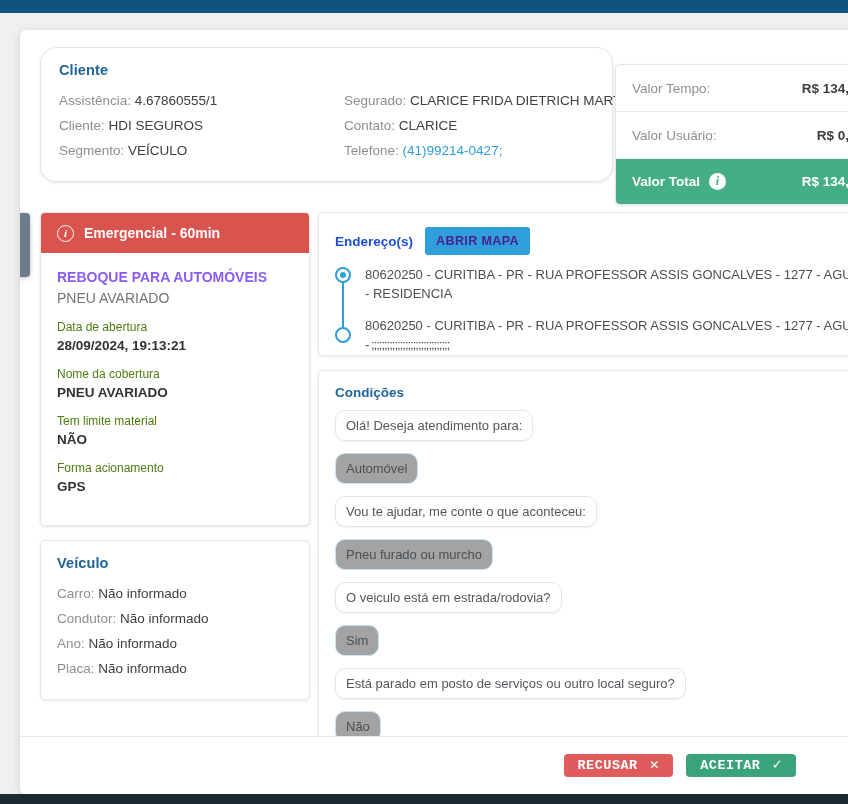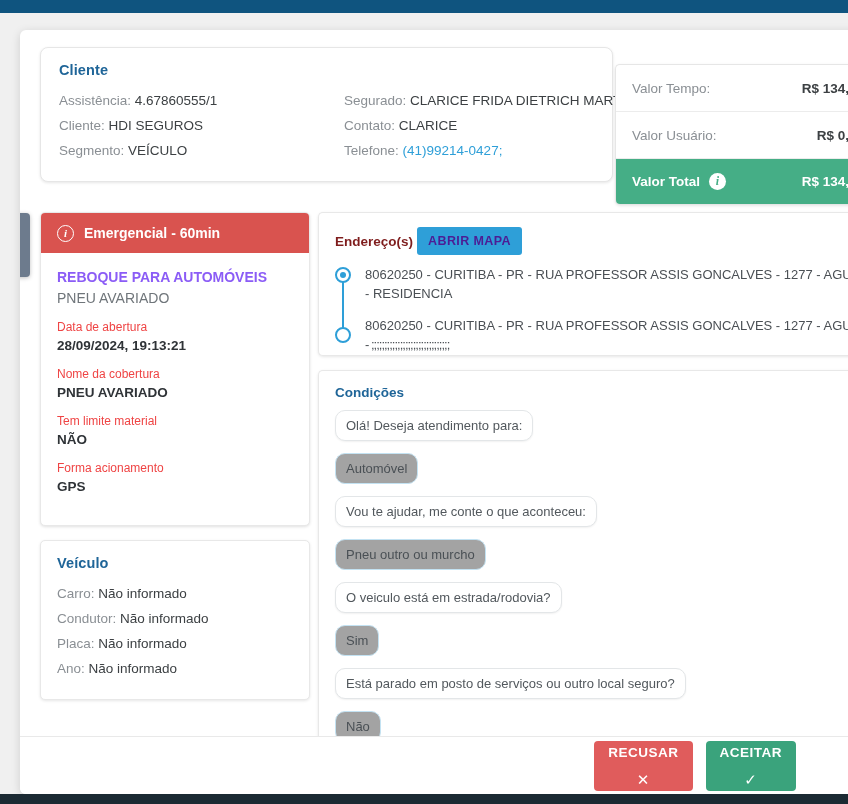--- a/index.html
+++ b/index.html
@@ -45,21 +45,21 @@
   }
 
   
   .top-region {
     position: absolute; left: 0; top: 17px; width: 848px; height: 150px;
   }
   .client-card {
     position: absolute; left: 20px; top: 0; width: 573px; height: 135px;
     background: #fff;
     border: 1px solid #e6e6e6;
-    border-radius: 8px;
+    border-radius: 16px;
     box-shadow: 0 1px 3px rgba(0,0,0,.10);
     padding: 14px 18px;
   }
   .card-title {
     color: #1f6598; font-size: 14.5px; font-weight: bold;
     margin-bottom: 10px; letter-spacing: .1px;
   }
   .kv-cols { display: flex; }
   .kv-col { flex: 0 0 285px; }
   .kv-col.wide { flex: 1 1 auto; }
@@ -124,21 +124,21 @@
     margin-right: 10px;
   }
   .emerg-body { padding: 14px 16px 18px 16px; }
   .svc-title {
     color: #8b5cf6; font-size: 14px; font-weight: bold; line-height: 20px;
   }
   .svc-sub {
     color: #6f757a; font-size: 14px; line-height: 22px; margin-bottom: 10px;
   }
   .fld { margin-bottom: 11px; }
-  .fld-lbl { color: #ef4444; font-size: 12px; line-height: 17px; }
+  .fld-lbl { color: #4d7c0f; font-size: 12px; line-height: 17px; }
   .fld-val { color: #2f3337; font-size: 13.5px; font-weight: bold; line-height: 19px; }
 
   .vehicle-card {
     margin-top: 14px; background: #fff; border-radius: 5px;
     border: 1px solid #e8e8e8;
     box-shadow: 0 1px 3px rgba(0,0,0,.10);
     padding: 14px 16px 18px 16px;
   }
   .v-line { font-size: 13.5px; color: #8a8f94; line-height: 25px; }
   .v-line b { color: #3c4043; font-weight: normal; }
@@ -147,21 +147,21 @@
   .right-col { position: absolute; left: 298px; top: 182px; width: 562px; }
 
   .addr-card {
     background: #fff; border: 1px solid #e8e8e8; border-right: none;
     border-radius: 5px 0 0 5px;
     box-shadow: 0 1px 3px rgba(0,0,0,.10);
     padding: 14px 16px 16px 16px;
     height: 144px; overflow: hidden;
   }
   .addr-head { display: flex; align-items: center; margin-bottom: 10px; }
-  .addr-head .lbl { color: #7f1d1d; font-size: 13.5px; font-weight: bold; margin-right: 4px; }
+  .addr-head .lbl { color: #1d4ed8; font-size: 13.5px; font-weight: bold; margin-right: 12px; }
   .map-btn {
     background: #2e9fd8; color: #4c1d95; border: none;
     border-radius: 3px; padding: 7px 11px;
     font-size: 12.5px; font-weight: bold; letter-spacing: .4px;
     font-family: "Liberation Sans", sans-serif;
     cursor: pointer;
   }
   .addr-list { position: relative; padding-left: 30px; }
   .addr-line {
     position: absolute; left: 7px; top: 10px; width: 2px; height: 58px;
@@ -207,22 +207,21 @@
     position: absolute; left: 0; bottom: 0; width: 860px; height: 58px;
     background: #fff; border-top: 1px solid #e9e9e9;
     display: flex; align-items: center; justify-content: flex-end;
     padding-right: 84px;
   }
   .btn {
     display: inline-flex; align-items: center; gap: 12px;
     border: none; border-radius: 4px; cursor: pointer;
     color: #fff; font-size: 13.5px; font-weight: bold; letter-spacing: .5px;
     padding: 4px 14px; margin-left: 13px;
-    font-family: Liberation Sans, sans-serif;
-    flex-direction: column;
+    font-family: Liberation Mono, monospace;
   }
   .btn.recusar { background: #e05c5c; }
   .btn.aceitar { background: #3aa37c; }
   .glyph { font-size: 15px; font-weight: normal; line-height: 1; }
 </style>
 </head>
 <body>
 
 <div class="topbar"></div>
 
@@ -321,25 +320,25 @@
       <div class="card-title">Veículo</div>
       <div class="v-line">
         <span>Carro:</span>
         <b>Não informado</b>
       </div>
       <div class="v-line">
         <span>Condutor:</span>
         <b>Não informado</b>
       </div>
       <div class="v-line">
+        <span>Ano:</span>
+        <b>Não informado</b>
+      </div>
+      <div class="v-line">
         <span>Placa:</span>
-        <b>Não informado</b>
-      </div>
-      <div class="v-line">
-        <span>Ano:</span>
         <b>Não informado</b>
       </div>
     </div>
   </div>
 
   <div class="right-col">
 
     <div class="addr-card">
       <div class="addr-head">
         <span class="lbl">Endereço(s)</span>
@@ -360,21 +359,21 @@
         </div>
       </div>
     </div>
 
     <div class="cond-card">
       <div class="cond-title">Condições</div>
 
       <div class="chat-row"><span class="bubble q">Olá! Deseja atendimento para:</span></div>
       <div class="chat-row"><span class="bubble a">Automóvel</span></div>
       <div class="chat-row"><span class="bubble q">Vou te ajudar, me conte o que aconteceu:</span></div>
-      <div class="chat-row"><span class="bubble a">Pneu outro ou murcho</span></div>
+      <div class="chat-row"><span class="bubble a">Pneu furado ou murcho</span></div>
       <div class="chat-row"><span class="bubble q">O veiculo está em estrada/rodovia?</span></div>
       <div class="chat-row"><span class="bubble a">Sim</span></div>
       <div class="chat-row"><span class="bubble q">Está parado em posto de serviços ou outro local seguro?</span></div>
       <div class="chat-row"><span class="bubble a">Não</span></div>
       <div class="chat-row"><span class="bubble q">Está com alguma criança, idoso, gestante ou pessoa com necessidades especiais?</span></div>
 
     </div>
   </div>
 
   <div class="footer">

